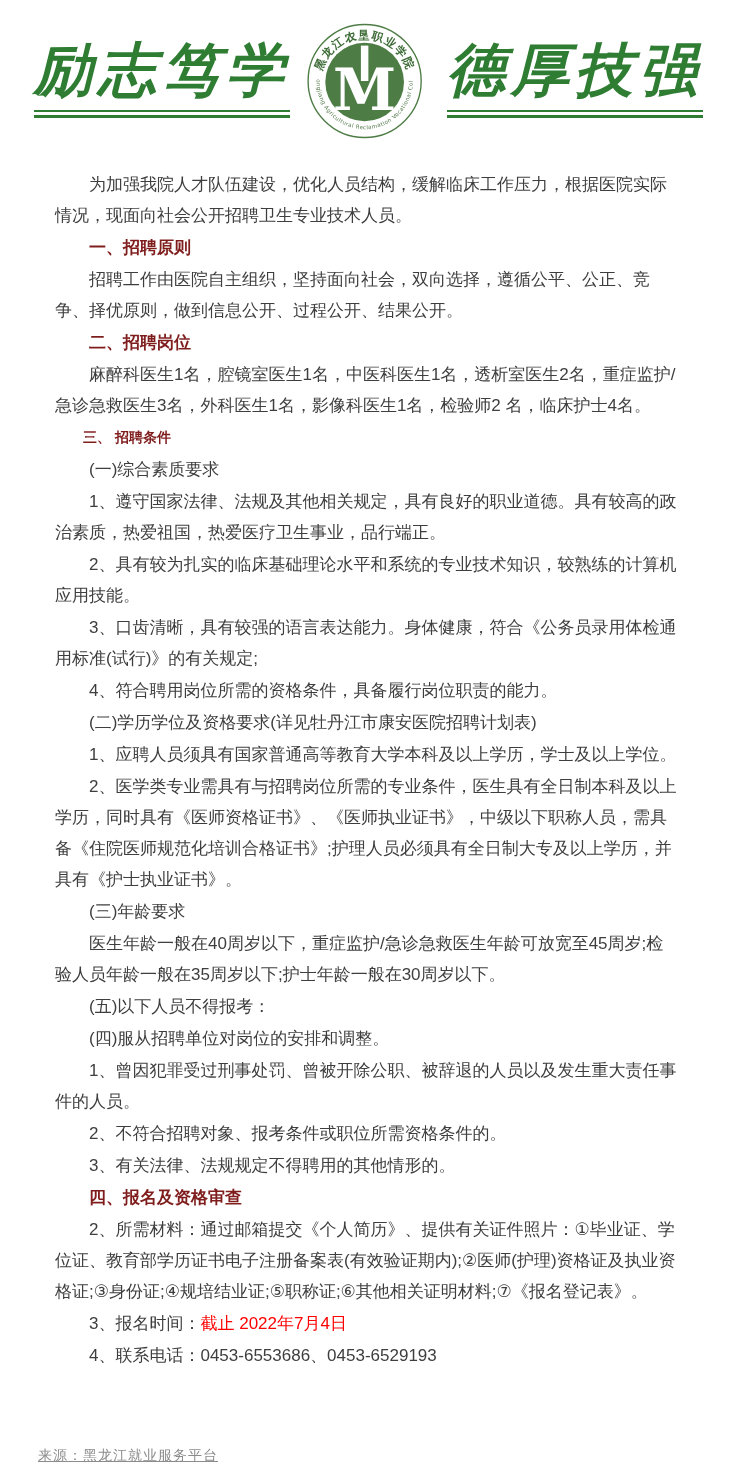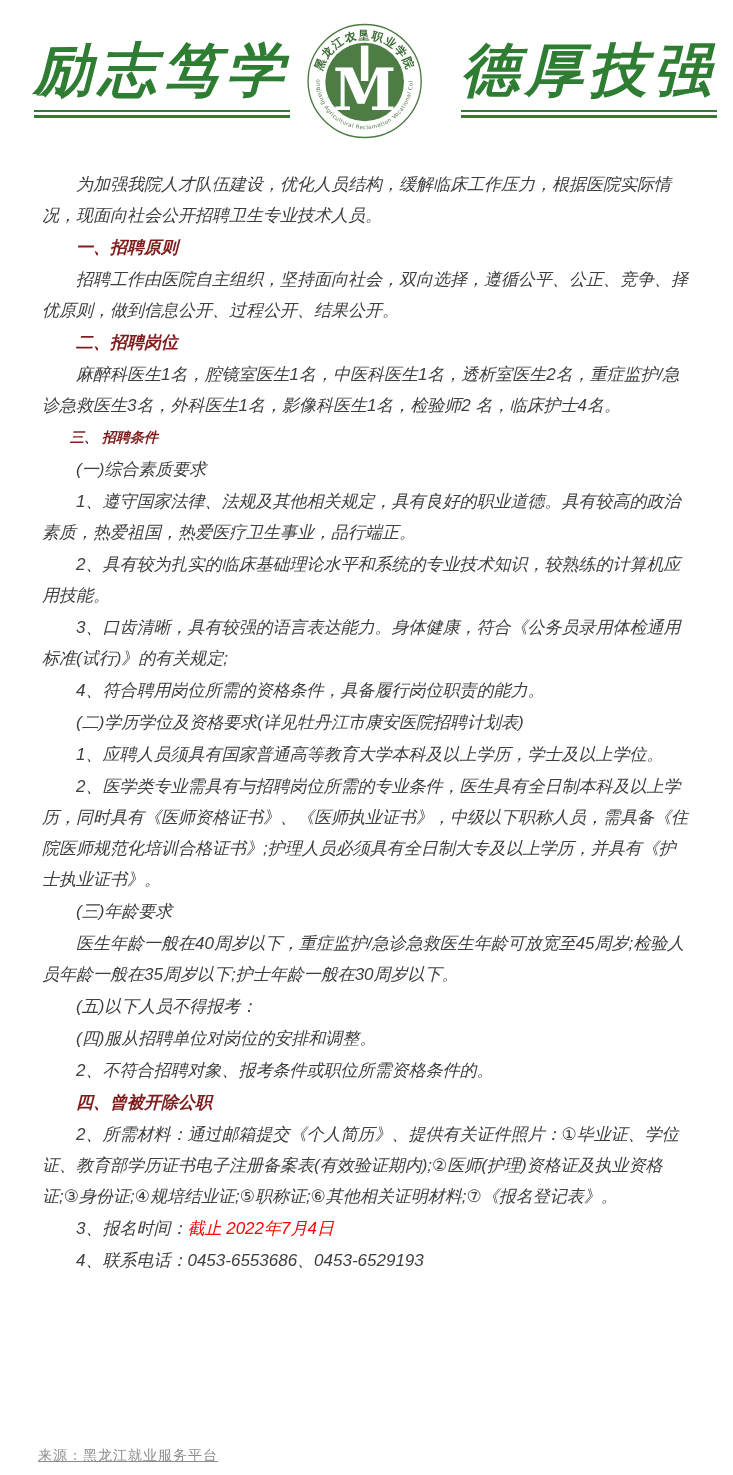--- a/index.html
+++ b/index.html
@@ -5,37 +5,37 @@
   html, body { margin:0; padding:0; background:#ffffff; }
   .page {
     width:733px; height:1475px; overflow:hidden; background:#fff;
     font-family:"Liberation Sans","DejaVu Sans",sans-serif;
     position:relative;
   }
   
   .banner { position:relative; height:162px; }
   .motto { position:absolute; top:34px; }
   .motto-left { left:34px; }
-  .motto-right { right:16px; }
+  .motto-right { right:30px; }
   .motto-text {
     font-family:"DejaVu Serif","Liberation Serif",serif;
     font-style:italic; font-weight:bold;
     font-size:58px; line-height:72px; color:#2e7d33;
     letter-spacing:6px; white-space:nowrap;
   }
   .motto-underline {
     height:3px; margin-top:4px;
     border-top:2px solid #2e7d33; border-bottom:3px solid #2e7d33;
   }
   .logo-wrap { position:absolute; left:50%; top:22px; transform:translateX(-52%); }
   
   .article { padding:6px 38px 0 38px; }
   .article p {
-    margin:1px 4px; text-indent:2em;
-    font-size:17px; line-height:31px; color:#3e3e3e;font-style:italic;
+    margin:1px 17px; text-indent:2em;
+    font-size:17px; line-height:31px; color:#3e3e3e;
   }
   .article p.heading { font-weight:bold; color:#7f1d1d; }
   .article p.big { font-size:14px; }
   .red { color:#fe0202;text-align:center; }
   
   .footer {
     position:absolute; left:38px; bottom:10px;
     font-size:14px; color:#8c8c8c; letter-spacing:1px;text-decoration:underline;
   }
 </style>
@@ -87,22 +87,24 @@
       <p class="para"><span>2、具有较为扎实的临床基础理论水平和系统的专业技术知识，较熟练的计算机应用技能。</span></p>
       <p class="para"><span>3、口齿清晰，具有较强的语言表达能力。身体健康，符合《公务员录用体检通用标准(试行)》的有关规定;</span></p>
       <p class="para"><span>4、符合聘用岗位所需的资格条件，具备履行岗位职责的能力。</span></p>
       <p class="para"><span>(二)学历学位及资格要求(详见牡丹江市康安医院招聘计划表)</span></p>
       <p class="para"><span>1、应聘人员须具有国家普通高等教育大学本科及以上学历，学士及以上学位。</span></p>
       <p class="para"><span>2、医学类专业需具有与招聘岗位所需的专业条件，医生具有全日制本科及以上学历，同时具有《医师资格证书》、《医师执业证书》，中级以下职称人员，需具备《住院医师规范化培训合格证书》;护理人员必须具有全日制大专及以上学历，并具有《护士执业证书》。</span></p>
       <p class="para"><span>(三)年龄要求</span></p>
       <p class="para"><span>医生年龄一般在40周岁以下，重症监护/急诊急救医生年龄可放宽至45周岁;检验人员年龄一般在35周岁以下;护士年龄一般在30周岁以下。</span></p>
       <p class="para"><span>(五)以下人员不得报考：</span></p>
       <p class="para"><span>(四)服从招聘单位对岗位的安排和调整。</span></p>
+      <p class="para"><span>1、曾因犯罪受过刑事处罚、曾被开除公职、被辞退的人员以及发生重大责任事件的人员。</span></p>
       <p class="para"><span>2、不符合招聘对象、报考条件或职位所需资格条件的。</span></p>
-      <p class="heading"><span>四、曾被开除公职</span></p>
+      <p class="para"><span>3、有关法律、法规规定不得聘用的其他情形的。</span></p>
+      <p class="heading"><span>四、报名及资格审查</span></p>
       <p class="para"><span>2、所需材料：通过邮箱提交《个人简历》、提供有关证件照片：①毕业证、学位证、教育部学历证书电子注册备案表(有效验证期内);②医师(护理)资格证及执业资格证;③身份证;④规培结业证;⑤职称证;⑥其他相关证明材料;⑦《报名登记表》。</span></p>
       <p class="para"><span>3、报名时间：</span><span class="red">截止 2022年7月4日</span></p>
       <p class="para"><span>4、联系电话：0453-6553686、0453-6529193</span></p>
     </div>
 
   <div class="footer">来源：黑龙江就业服务平台</div>
 
 </div>
 
 </body></html>

